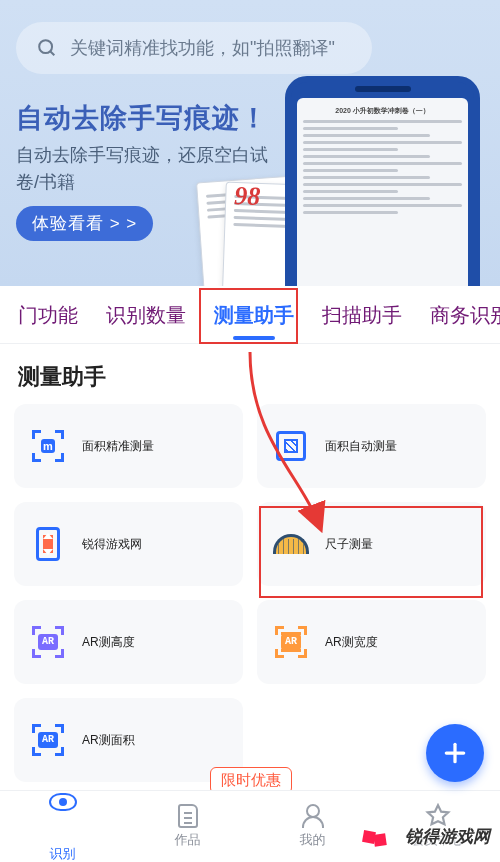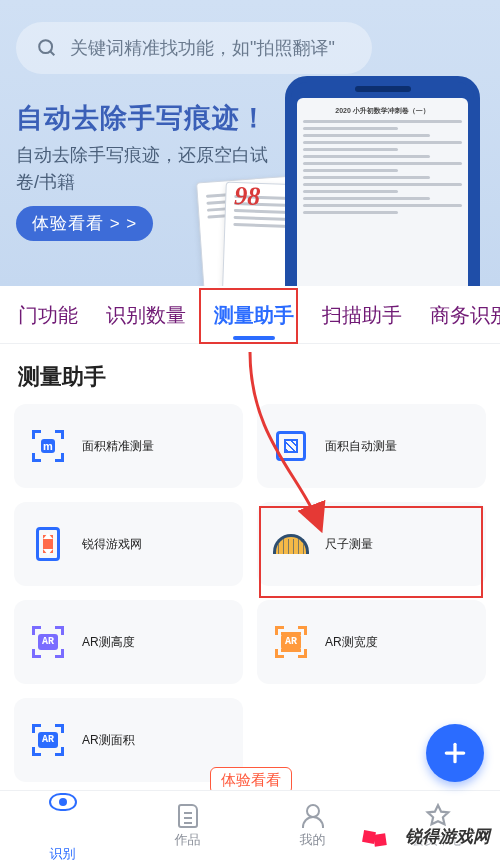--- a/index.html
+++ b/index.html
@@ -580,21 +580,21 @@
           <span class="corner tr"></span>
           <span class="corner bl"></span>
           <span class="corner br"></span>
           <span class="badge">AR</span>
         </div>
     </div>
     <div class="card-label">AR测面积</div>
   </div>
 </div>
 
-<div class="promo-tag">体验看看</div>
+<div class="promo-tag">限时优惠</div>
 
 <div class="fab">
   <svg viewBox="0 0 24 24" stroke="#fff" stroke-width="3" stroke-linecap="round">
       <line x1="12" y1="4" x2="12" y2="20"></line>
       <line x1="4" y1="12" x2="20" y2="12"></line>
     </svg>
 </div>
 
 <div class="bottom-nav">
   <div class="nav-item active">

